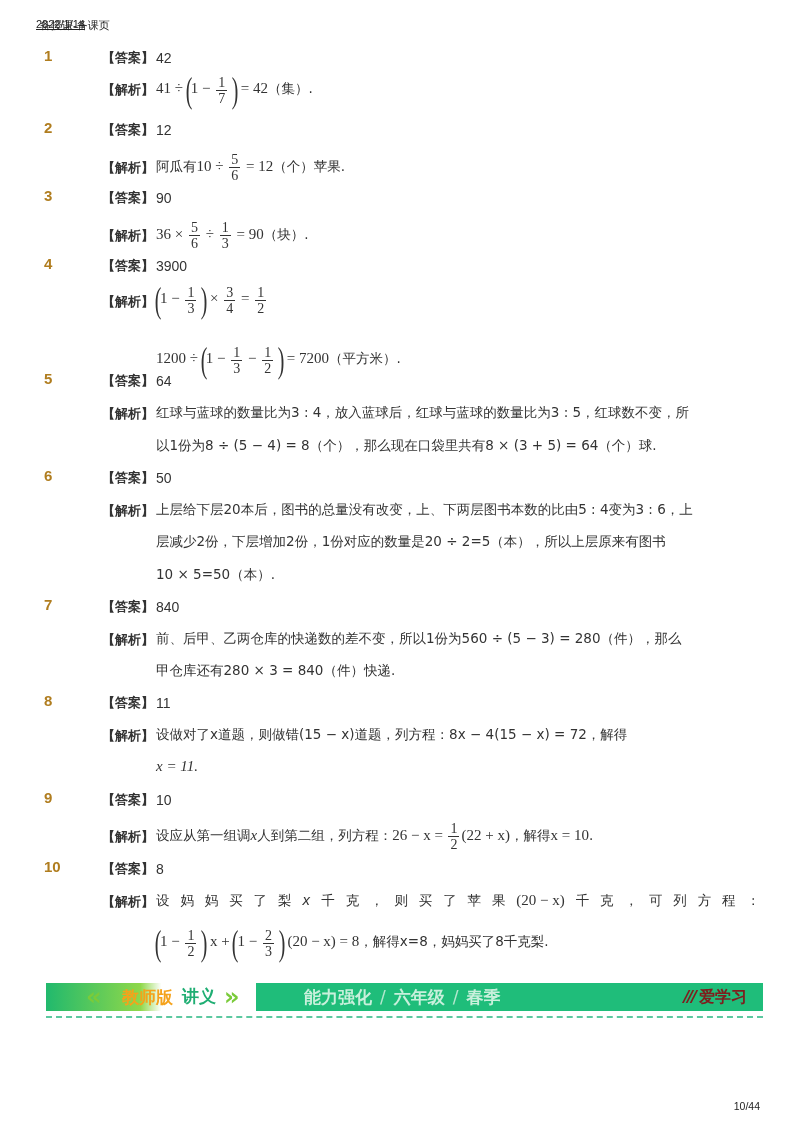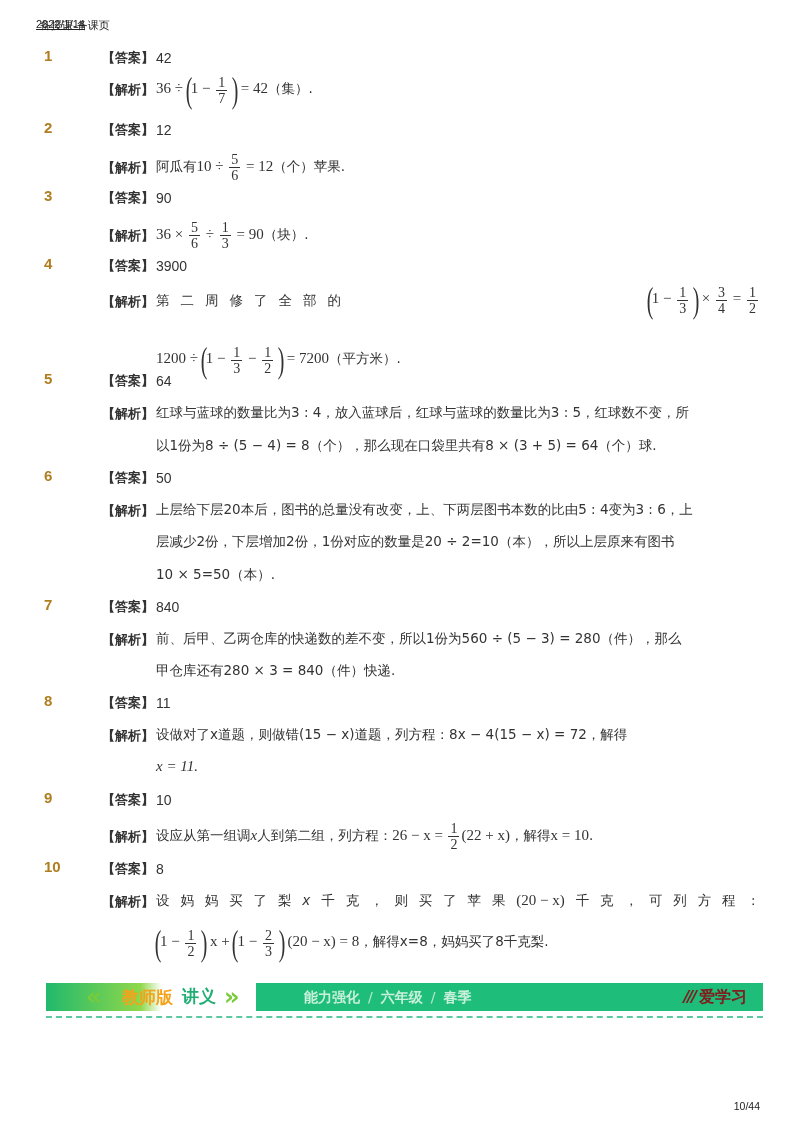--- a/index.html
+++ b/index.html
@@ -58,21 +58,21 @@
   .banner .title-orange {
     position: absolute; left: 76px; top: 3px; font-family: "DejaVu Sans", sans-serif;
     font-size: 17px; font-weight: bold; color: #f5a21b; line-height: 22px;
   }
   .banner .title-green {
     position: absolute; left: 136px; top: 3px; font-family: Liberation Sans, sans-serif;
     font-size: 17px; font-weight: bold; color: #1fae73; line-height: 22px;
   }
   .banner .meta {
     position: absolute; left: 222px; top: 6px; font-family: "DejaVu Sans", sans-serif;
-    font-size: 14px; font-weight: bold; color: #c9f0dc; line-height: 16px; padding-left: 36px;
+    font-size: 17px; font-weight: bold; color: #c9f0dc; line-height: 16px; padding-left: 36px;
   }
   .banner .meta .sep { color: #b5e8cf; margin: 0 8px; font-weight: normal; }
   .banner .logo {
     position: absolute; right: 16px; top: 2px; font-family: "DejaVu Sans", sans-serif;
     font-size: 16px; color: #7f1d1d; line-height: 24px; font-weight: bold;
   }
   .banner .logo .mark { font-style: italic; margin-right: 4px; letter-spacing: -2px; }
   .dash {
     position: absolute; left: 46px; top: 1016px; width: 717px; height: 0;
     border-top: 2px dashed #5cc9a0;
@@ -95,21 +95,21 @@
 
 <div class="items">
 
   <div class="item" style="top:46px">
     <div class="qnum">1</div>
     <div class="row" style="top:0">
       <span class="tag">【答案】</span><span class="val">42</span>
     </div>
     <div class="row" style="top:26px">
       <span class="tag">【解析】</span><span class="ana m">
-        <span>36 ÷</span>
+        <span>41 ÷</span>
         <span class="bigp">(</span>1 −
         <span class="frac"><span class="num">1</span><span>7</span></span>
         <span class="bigp">)</span>
         <span>= 42</span><span class="cn">（集）.</span>
       </span>
     </div>
   </div>
 
   <div class="item" style="top:118px">
     <div class="qnum">2</div>
@@ -143,21 +143,20 @@
 
   <div class="item" style="top:254px">
     <div class="qnum">4</div>
     <div class="row" style="top:0">
       <span class="tag">【答案】</span><span class="val">3900</span>
     </div>
     <div class="row" style="top:36px">
       <span class="tag">【解析】</span>
     </div>
     <div class="line justify" style="top:34px; height:24px">
-      <span class="cn spaced">第二周修了全部的</span>
       <span class="m">
         <span class="bigp">(</span>1 −
         <span class="frac"><span class="num">1</span><span>3</span></span>
         <span class="bigp">)</span> ×
         <span class="frac"><span class="num">3</span><span>4</span></span> =
         <span class="frac"><span class="num">1</span><span>2</span></span>
       </span>
     </div>
     <div class="line m" style="top:88px">
       <span>1200 ÷</span>
@@ -181,21 +180,21 @@
   </div>
 
   <div class="item" style="top:466px">
     <div class="qnum">6</div>
     <div class="row" style="top:0">
       <span class="tag">【答案】</span><span class="val">50</span>
     </div>
     <div class="row" style="top:33px">
       <span class="tag">【解析】</span><span class="cn">上层给下层20本后，图书的总量没有改变，上、下两层图书本数的比由5 : 4变为3 : 6，上</span>
     </div>
-    <div class="line cn" style="top:65px">层减少2份，下层增加2份，1份对应的数量是20 ÷ 2=10（本），所以上层原来有图书</div>
+    <div class="line cn" style="top:65px">层减少2份，下层增加2份，1份对应的数量是20 ÷ 2=5（本），所以上层原来有图书</div>
     <div class="line cn" style="top:98px">10 × 5=50（本）.</div>
   </div>
 
   <div class="item" style="top:595px">
     <div class="qnum">7</div>
     <div class="row" style="top:0">
       <span class="tag">【答案】</span><span class="val">840</span>
     </div>
     <div class="row" style="top:33px">
       <span class="tag">【解析】</span><span class="cn">前、后甲、乙两仓库的快递数的差不变，所以1份为560 ÷ (5 − 3) = 280（件），那么</span>

